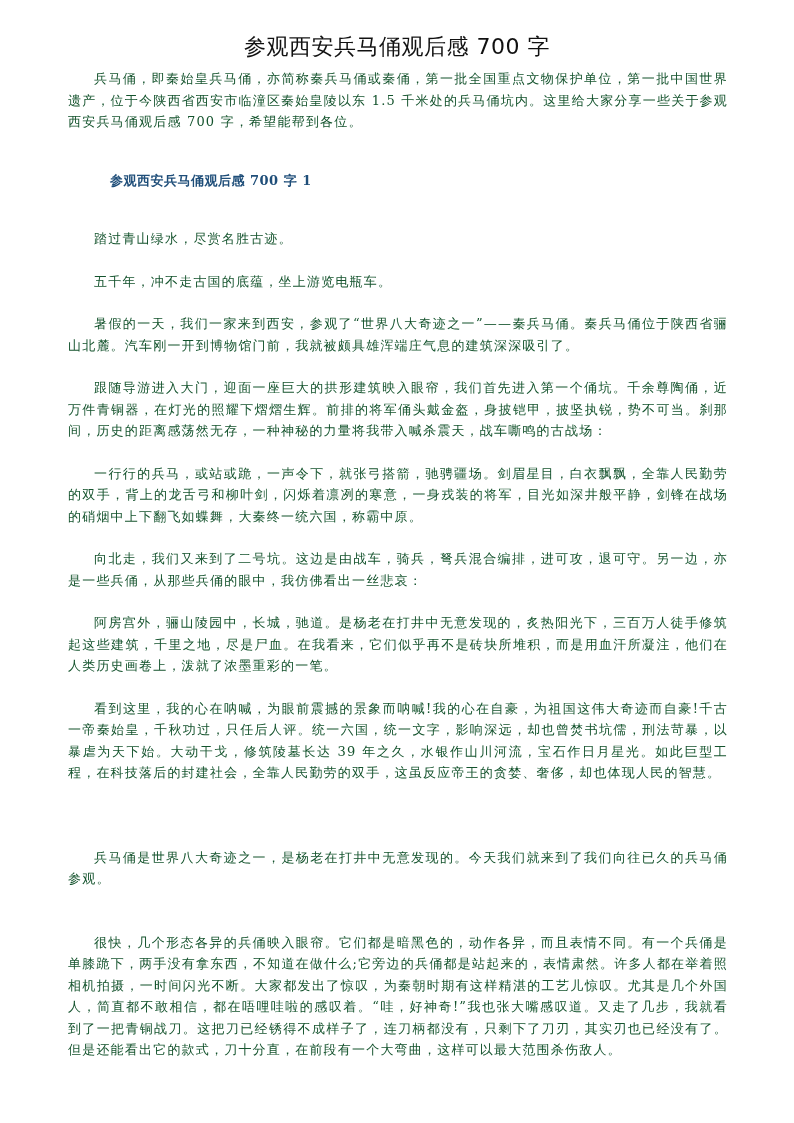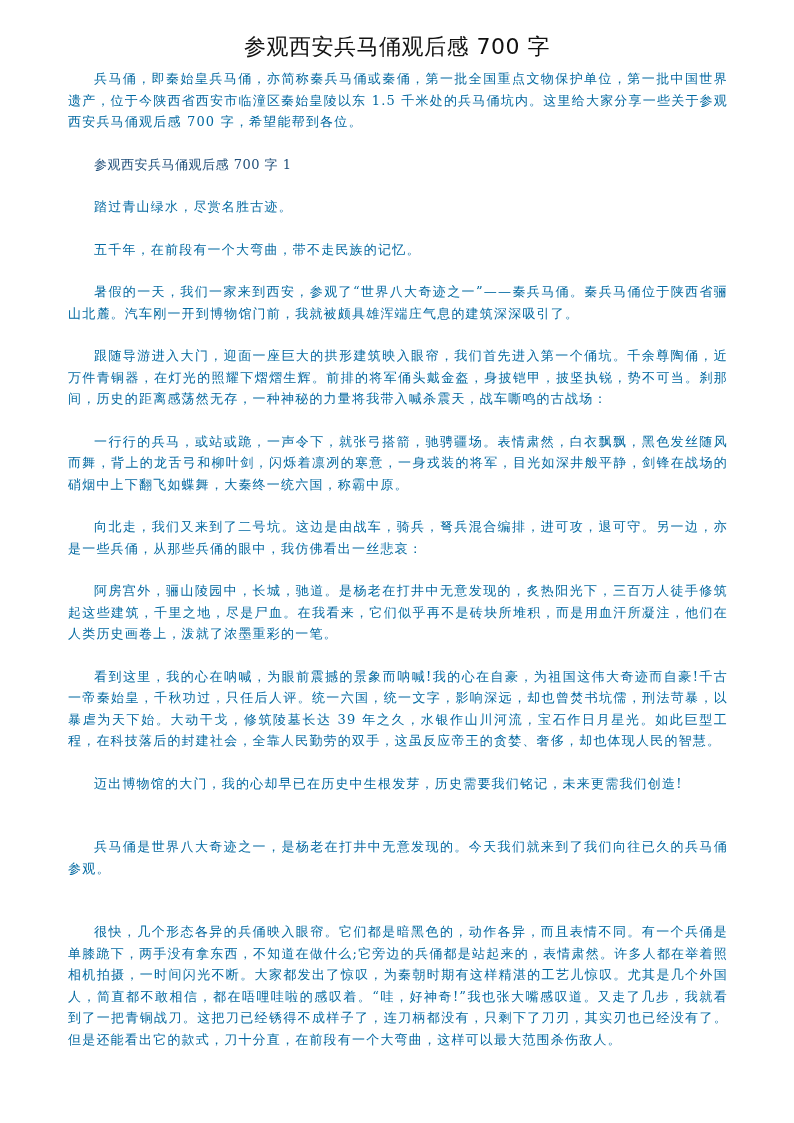--- a/index.html
+++ b/index.html
@@ -2,51 +2,50 @@
 <html><head>
 <meta charset="utf-8">
 <style>
   html, body { margin: 0; padding: 0; background: #ffffff; }
   body { width: 794px; height: 1123px; overflow: hidden; position: relative;
          font-family: "DejaVu Serif", "Liberation Serif", serif; color: #222; }
   .page { position: absolute; left: 0; top: 0; width: 794px; height: 1123px; }
   .title { position: absolute; top: 32px; left: 0; width: 794px; text-align: center;
            font-family: "DejaVu Sans", "Liberation Sans", sans-serif; font-size: 22px; color: #111; letter-spacing: 0.5px; }
   .content { position: absolute; left: 68px; top: 68px; width: 660px; }
-  p { margin: 0; font-size: 13px; line-height: 21.5px; text-indent: 26px; text-align: justify; letter-spacing: 1.2px; color: #0369a1; }
+  p { margin: 0; font-size: 13px; line-height: 21.5px; text-indent: 26px; text-align: justify; letter-spacing: 1.2px; color: #14532d; }
   .gap { height: 21px; }
-  h2 { margin: 0; font-size: 13px; font-weight: normal; color: #1f4e79; text-indent: 26px; line-height: 21.5px; letter-spacing: 0.5px; }
+  h2 { margin: 16px; font-size: 13px; font-weight: bold; color: #1f4e79; text-indent: 26px; line-height: 21.5px; letter-spacing: 0.5px; }
 </style>
 </head>
 <body>
 
 <div class="page">
   <div class="title">参观西安兵马俑观后感 700 字</div>
   <div class="content">
     <p>兵马俑，即秦始皇兵马俑，亦简称秦兵马俑或秦俑，第一批全国重点文物保护单位，第一批中国世界遗产，位于今陕西省西安市临潼区秦始皇陵以东 1.5 千米处的兵马俑坑内。这里给大家分享一些关于参观西安兵马俑观后感 700 字，希望能帮到各位。</p>
     <div class="gap"></div>
     <h2>参观西安兵马俑观后感 700 字 1</h2>
     <div class="gap"></div>
     <p>踏过青山绿水，尽赏名胜古迹。</p>
     <div class="gap"></div>
-    <p>五千年，在前段有一个大弯曲，带不走民族的记忆。</p>
+    <p>五千年，冲不走古国的底蕴，坐上游览电瓶车。</p>
     <div class="gap"></div>
     <p>暑假的一天，我们一家来到西安，参观了“世界八大奇迹之一”——秦兵马俑。秦兵马俑位于陕西省骊山北麓。汽车刚一开到博物馆门前，我就被颇具雄浑端庄气息的建筑深深吸引了。</p>
     <div class="gap"></div>
     <p>跟随导游进入大门，迎面一座巨大的拱形建筑映入眼帘，我们首先进入第一个俑坑。千余尊陶俑，近万件青铜器，在灯光的照耀下熠熠生辉。前排的将军俑头戴金盔，身披铠甲，披坚执锐，势不可当。刹那间，历史的距离感荡然无存，一种神秘的力量将我带入喊杀震天，战车嘶鸣的古战场：</p>
     <div class="gap"></div>
-    <p>一行行的兵马，或站或跪，一声令下，就张弓搭箭，驰骋疆场。表情肃然，白衣飘飘，黑色发丝随风而舞，背上的龙舌弓和柳叶剑，闪烁着凛冽的寒意，一身戎装的将军，目光如深井般平静，剑锋在战场的硝烟中上下翻飞如蝶舞，大秦终一统六国，称霸中原。</p>
+    <p>一行行的兵马，或站或跪，一声令下，就张弓搭箭，驰骋疆场。剑眉星目，白衣飘飘，全靠人民勤劳的双手，背上的龙舌弓和柳叶剑，闪烁着凛冽的寒意，一身戎装的将军，目光如深井般平静，剑锋在战场的硝烟中上下翻飞如蝶舞，大秦终一统六国，称霸中原。</p>
     <div class="gap"></div>
     <p>向北走，我们又来到了二号坑。这边是由战车，骑兵，弩兵混合编排，进可攻，退可守。另一边，亦是一些兵俑，从那些兵俑的眼中，我仿佛看出一丝悲哀：</p>
     <div class="gap"></div>
     <p>阿房宫外，骊山陵园中，长城，驰道。是杨老在打井中无意发现的，炙热阳光下，三百万人徒手修筑起这些建筑，千里之地，尽是尸血。在我看来，它们似乎再不是砖块所堆积，而是用血汗所凝注，他们在人类历史画卷上，泼就了浓墨重彩的一笔。</p>
     <div class="gap"></div>
     <p>看到这里，我的心在呐喊，为眼前震撼的景象而呐喊!我的心在自豪，为祖国这伟大奇迹而自豪!千古一帝秦始皇，千秋功过，只任后人评。统一六国，统一文字，影响深远，却也曾焚书坑儒，刑法苛暴，以暴虐为天下始。大动干戈，修筑陵墓长达 39 年之久，水银作山川河流，宝石作日月星光。如此巨型工程，在科技落后的封建社会，全靠人民勤劳的双手，这虽反应帝王的贪婪、奢侈，却也体现人民的智慧。</p>
     <div class="gap"></div>
-    <p>迈出博物馆的大门，我的心却早已在历史中生根发芽，历史需要我们铭记，未来更需我们创造!</p>
     <div class="gap"></div>
     <div class="gap"></div>
     <p>兵马俑是世界八大奇迹之一，是杨老在打井中无意发现的。今天我们就来到了我们向往已久的兵马俑参观。</p>
     <div class="gap"></div>
     <div class="gap"></div>
     <p>很快，几个形态各异的兵俑映入眼帘。它们都是暗黑色的，动作各异，而且表情不同。有一个兵俑是单膝跪下，两手没有拿东西，不知道在做什么;它旁边的兵俑都是站起来的，表情肃然。许多人都在举着照相机拍摄，一时间闪光不断。大家都发出了惊叹，为秦朝时期有这样精湛的工艺儿惊叹。尤其是几个外国人，简直都不敢相信，都在唔哩哇啦的感叹着。“哇，好神奇!”我也张大嘴感叹道。又走了几步，我就看到了一把青铜战刀。这把刀已经锈得不成样子了，连刀柄都没有，只剩下了刀刃，其实刃也已经没有了。但是还能看出它的款式，刀十分直，在前段有一个大弯曲，这样可以最大范围杀伤敌人。</p>
 
   </div>
 </div>
 

